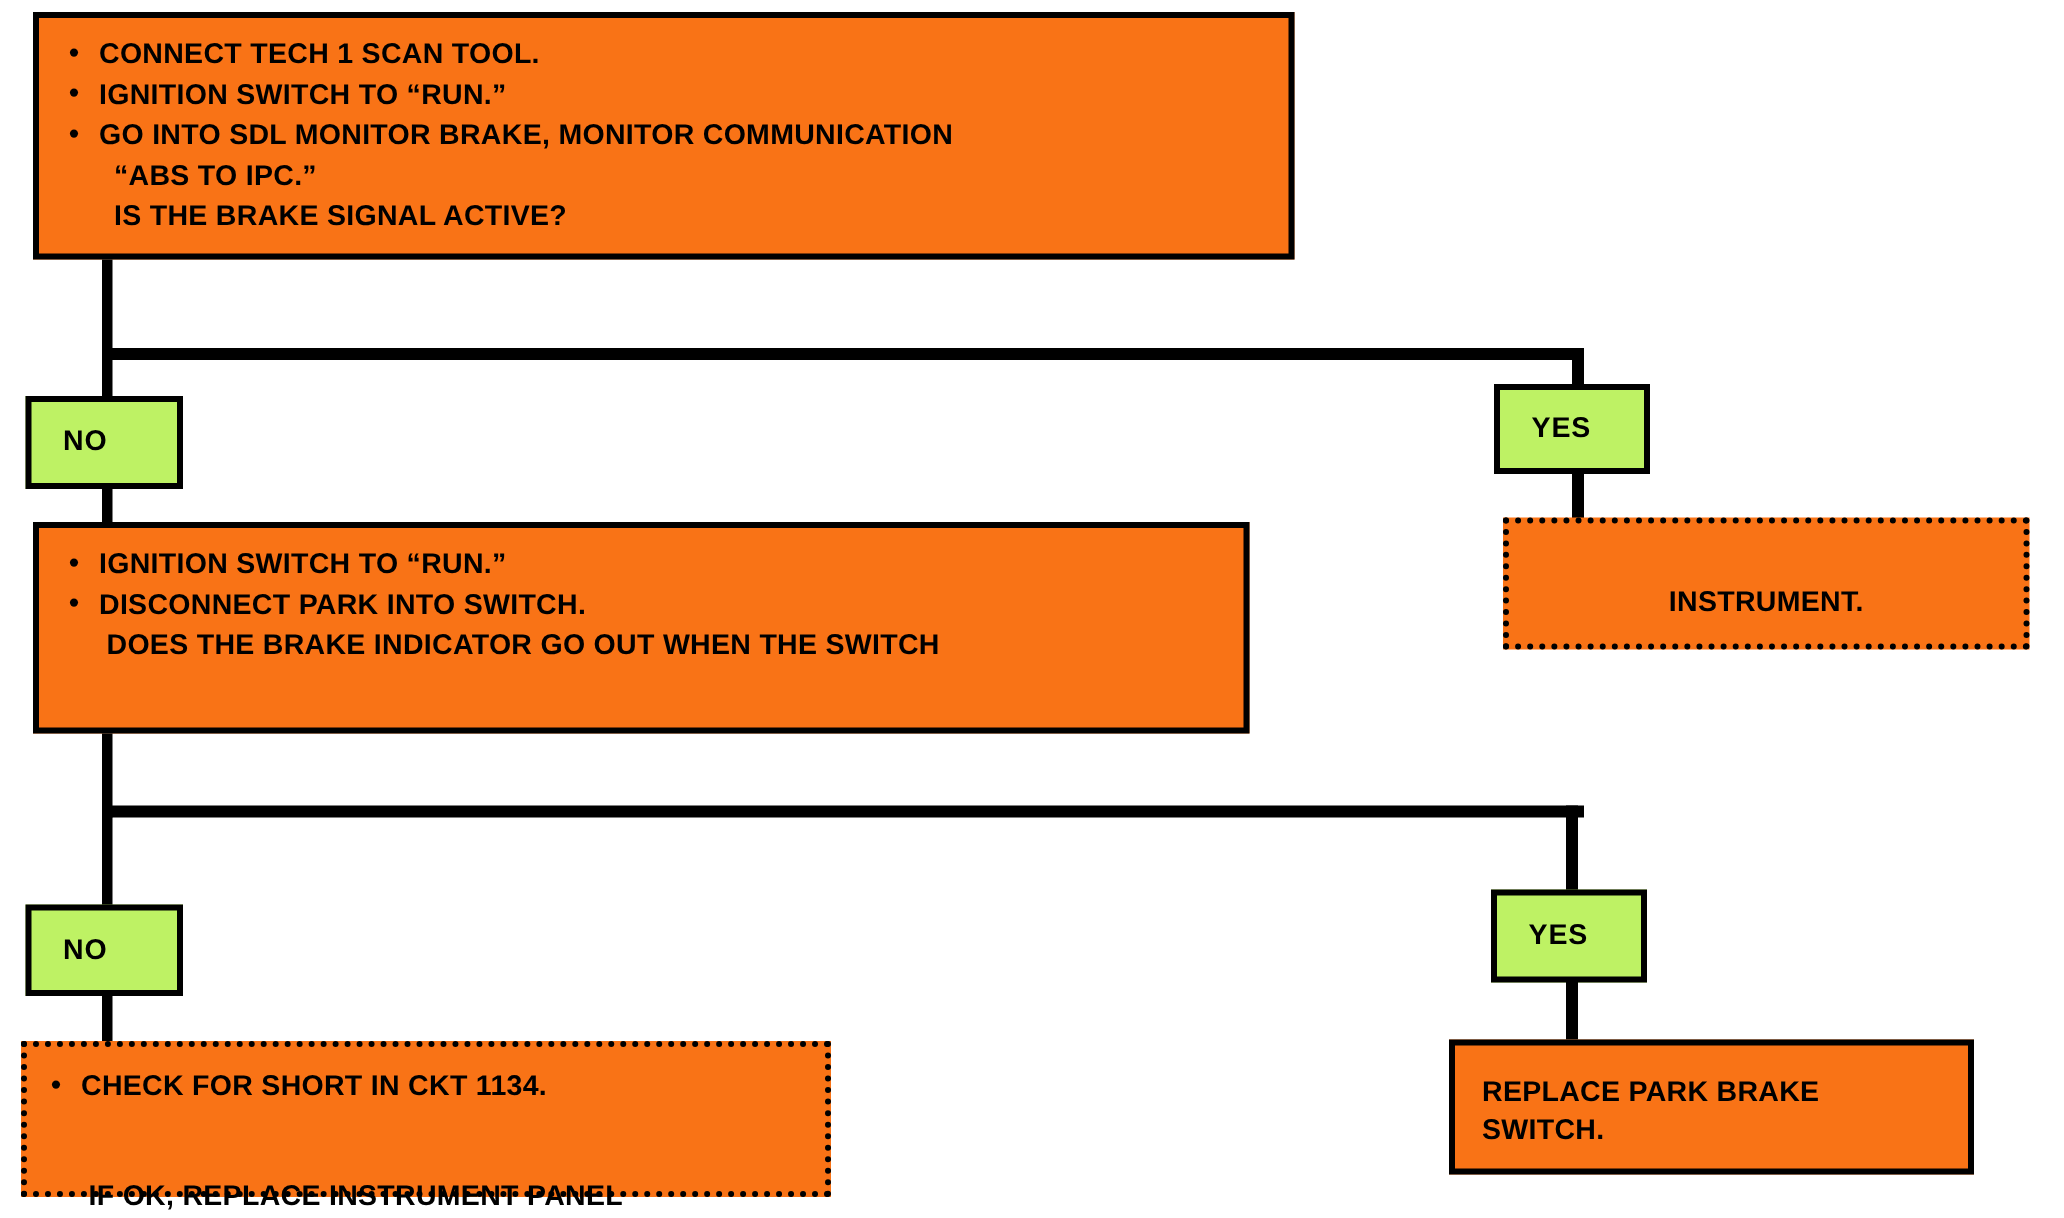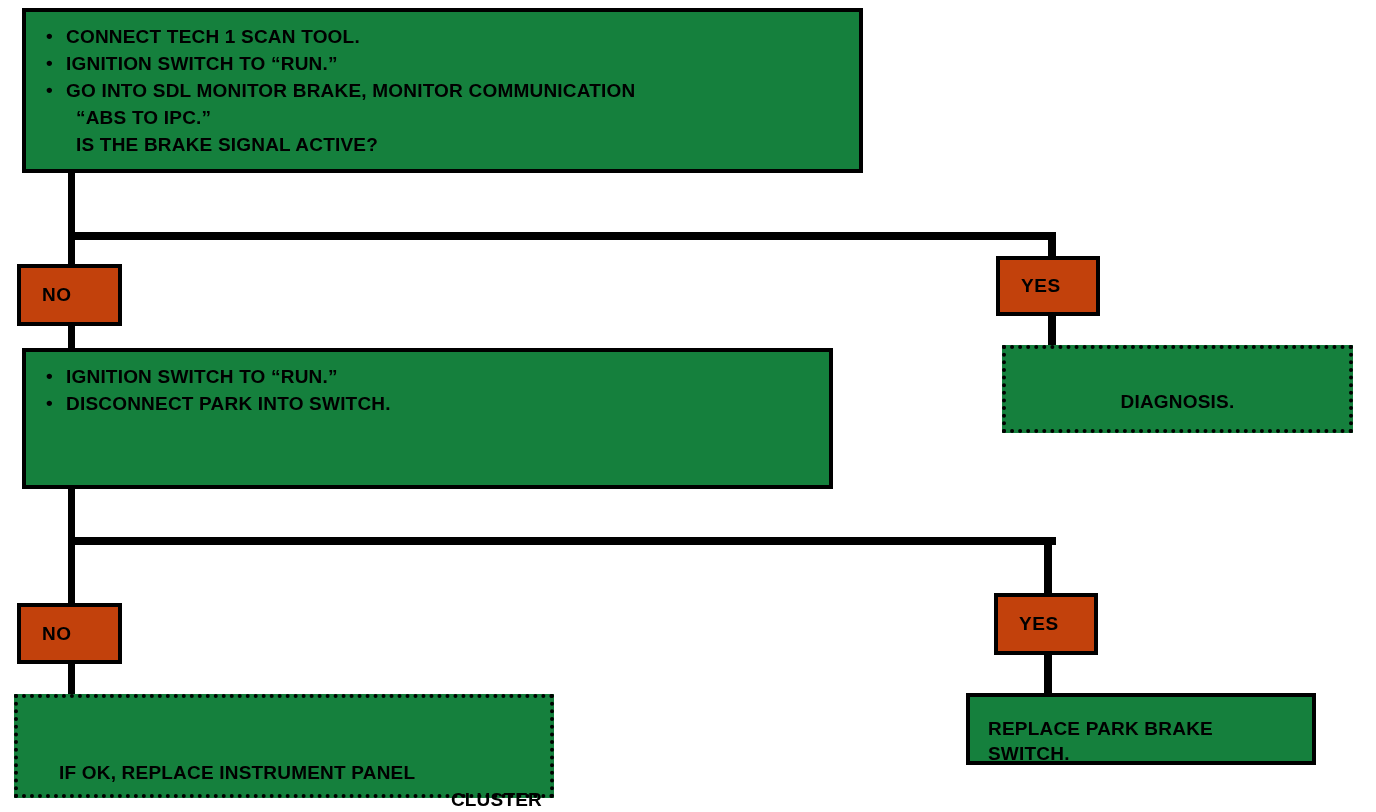--- a/index.html
+++ b/index.html
@@ -16,21 +16,21 @@
     width: 1376px;
     height: 812px;
     background: #ffffff;
     overflow: hidden;
   }
 
   
   .node {
     position: absolute;
     box-sizing: border-box;
-    background: #15803d;
+    background: #f97316;
     color: #000000;
     font-weight: bold;
     letter-spacing: 0.2px;
   }
   .node.solid {
     border: 4px solid #000000;
   }
   .node.dotted {
     border: 4px dotted #000000;
   }
@@ -78,21 +78,21 @@
     text-align: center;
     font-size: 19px;
     font-weight: bold;
   }
 
   
   .tag {
     position: absolute;
     box-sizing: border-box;
     border: 4px solid #000000;
-    background: #c2410c;
+    background: #bef264;
     font-size: 19px;
     font-weight: bold;
     display: flex;
     align-items: center;
     justify-content: center;
     letter-spacing: 0.6px;
   }
   .tag.lefttag {
     justify-content: flex-start;
     padding-left: 21px;
@@ -128,44 +128,46 @@
 
   <div class="tag lefttag" style="left:996px; top:256px; width:104px; height:60px;">YES</div>
 
   <div class="line" style="left:68px; top:324px; width:7px; height:26px;"></div>
   <div class="line" style="left:1048px; top:314px; width:8px; height:34px;"></div>
 
   <div class="node solid" style="left:22px; top:348px; width:811px; height:141px;">
     <ul class="blist">
       <li class="bulleted">IGNITION SWITCH TO “RUN.”</li>
       <li class="bulleted">DISCONNECT PARK INTO SWITCH.</li>
+      <li class="nobullet" style="padding-left:27px;">DOES THE BRAKE INDICATOR GO OUT WHEN THE SWITCH</li>
     </ul>
   </div>
 
   <div class="node dotted" style="left:1002px; top:345px; width:351px; height:88px;">
-    <div class="centeredtext" style="top:42px;">DIAGNOSIS.</div>
+    <div class="centeredtext" style="top:42px;">INSTRUMENT.</div>
   </div>
 
   <div class="line" style="left:68px; top:489px; width:7px; height:56px;"></div>
   <div class="line" style="left:68px; top:537px; width:988px; height:8px;"></div>
   <div class="line" style="left:1044px; top:537px; width:8px; height:58px;"></div>
   <div class="line" style="left:68px; top:543px; width:7px; height:62px;"></div>
 
   <div class="tag lefttag" style="left:17px; top:603px; width:105px; height:61px;">NO</div>
 
   <div class="tag lefttag" style="left:994px; top:593px; width:104px; height:62px;">YES</div>
 
   <div class="line" style="left:68px; top:662px; width:7px; height:34px;"></div>
   <div class="line" style="left:1044px; top:653px; width:8px; height:40px;"></div>
 
   <div class="node dotted" style="left:14px; top:694px; width:540px; height:104px;">
     <ul class="blist" style="left:14px; top:14px;">
+      <li class="bulleted">CHECK FOR SHORT IN CKT 1134.</li>
       <li class="nobullet" style="padding-left:27px;margin-top:48px;">IF OK, REPLACE INSTRUMENT PANEL</li>
       <li class="nobullet" style="padding-left:27px;text-align:right;">CLUSTER</li>
     </ul>
   </div>
 
-  <div class="node solid" style="left:966px; top:693px; width:350px; height:72px;">
+  <div class="node solid" style="left:966px; top:693px; width:350px; height:90px;">
     <div class="plaintext" style="left:18px; top:19px;">REPLACE PARK BRAKE
 SWITCH.</div>
   </div>
 
 </div>
 
 </body></html>

